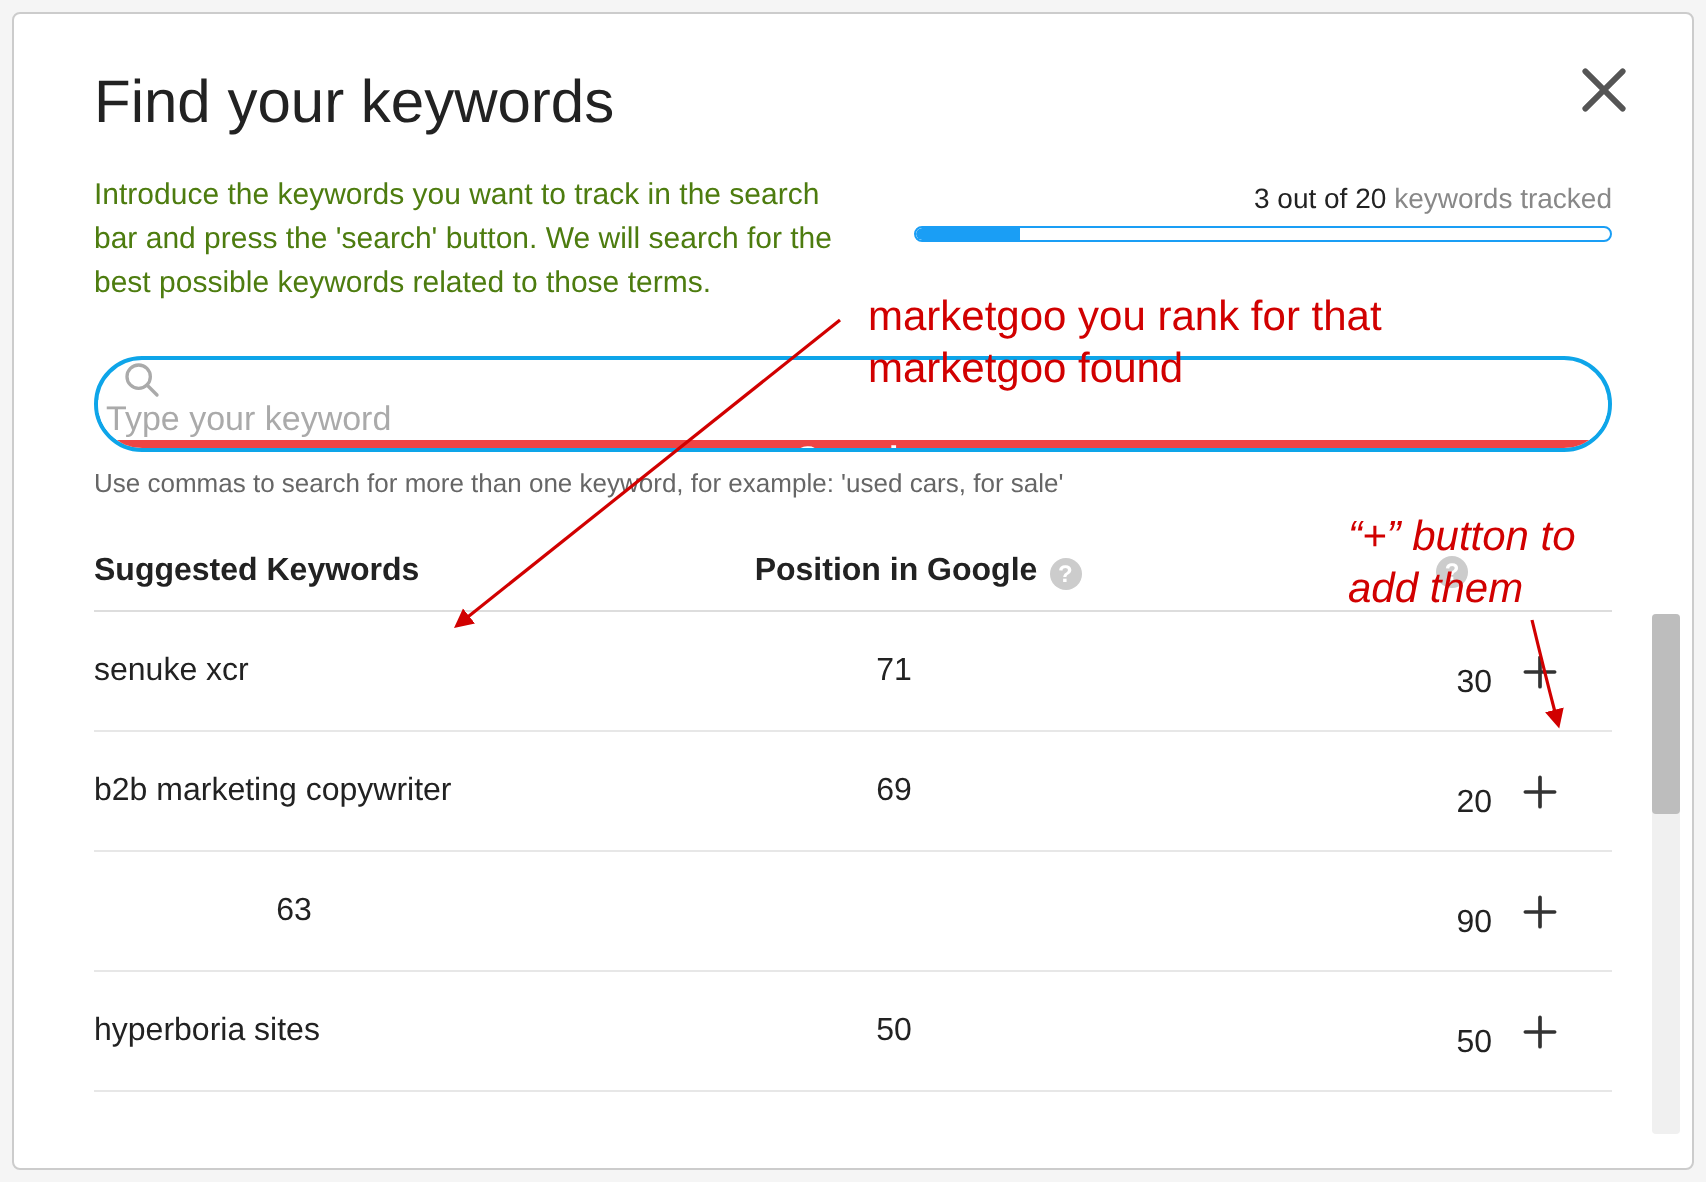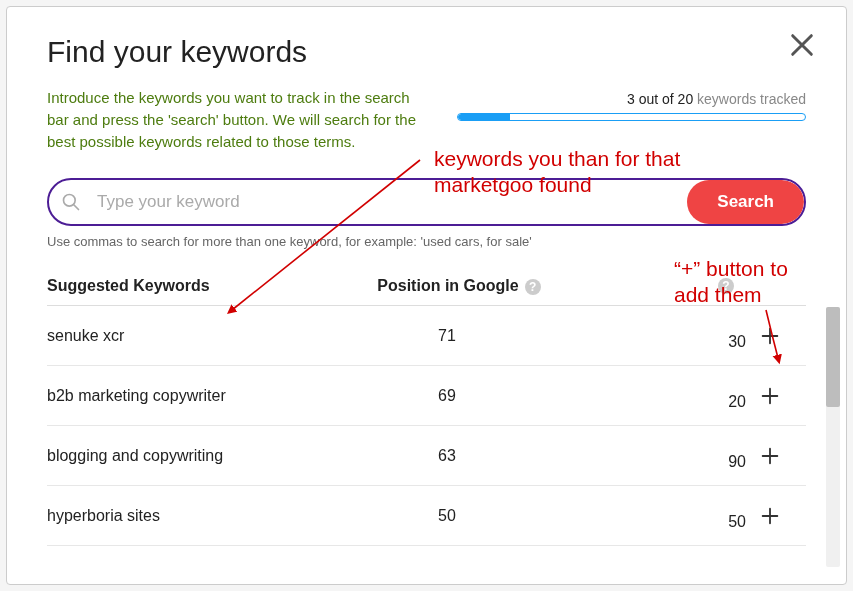--- a/index.html
+++ b/index.html
@@ -66,24 +66,25 @@
     background: #fff;
   }
   .progress-fill {
     height: 100%;
     background: #1a9ef5;
     border-radius: 6px 0 0 6px;
   }
   .search-row {
     display: flex;
     align-items: stretch;
-    border: 2px solid #4c1d95;
+    border: 2px solid #0ea5e9;
     border-radius: 30px;
     height: 48px;
     overflow: hidden;
+    flex-direction: column;
   }
   .search-icon {
     width: 44px;
     display: flex;
     align-items: center;
     justify-content: center;
     color: #aaa;
   }
   .search-icon svg { width: 20px; height: 20px; }
   .search-input {
@@ -254,21 +255,20 @@
           <div class="col-vol">20</div>
           <div class="col-act">
             <div class="add-btn">
               <svg viewBox="0 0 24 24">
                 <path d="M12 4 V20 M4 12 H20" stroke="currentColor" stroke-width="2" stroke-linecap="round"></path>
               </svg>
             </div>
           </div>
         </div>
         <div class="row">
-          <div class="col-kw">blogging and copywriting</div>
           <div class="col-pos">63</div>
           <div class="col-vol">90</div>
           <div class="col-act">
             <div class="add-btn">
               <svg viewBox="0 0 24 24">
                 <path d="M12 4 V20 M4 12 H20" stroke="currentColor" stroke-width="2" stroke-linecap="round"></path>
               </svg>
             </div>
           </div>
         </div>
@@ -287,33 +287,33 @@
       </div>
   </div>
 
   <div class="scrollbar">
     <div class="scrollbar-thumb"></div>
   </div>
 
 </div>
 
 <div class="ann" style="left:434px; top:146px;">
-  <div>keywords you than for that</div>
+  <div>marketgoo you rank for that</div>
   <div>marketgoo found</div>
 </div>
 <svg class="ann" style="left:0;top:0;" width="853" height="591">
   <defs>
     <marker id="ah1" markerWidth="10" markerHeight="10" refX="2" refY="3" orient="auto">
       <path d="M0,0 L6,3 L0,6 Z" fill="#d10000"></path>
     </marker>
   </defs>
   <path d="M420 160 L232 310" stroke="#d10000" stroke-width="1.6" fill="none" marker-end="url(#ah1)"></path>
 </svg>
 
-<div class="ann" style="left:674px; top:256px;">
+<div class="ann" style="left:674px; top:256px;font-style:italic;">
   <div>“+” button to</div>
   <div>add them</div>
 </div>
 <svg class="ann" style="left:0;top:0;" width="853" height="591">
   <defs>
     <marker id="ah2" markerWidth="10" markerHeight="10" refX="2" refY="3" orient="auto">
       <path d="M0,0 L6,3 L0,6 Z" fill="#d10000"></path>
     </marker>
   </defs>
   <path d="M766 310 Q772 335 778 358" stroke="#d10000" stroke-width="1.6" fill="none" marker-end="url(#ah2)"></path>

